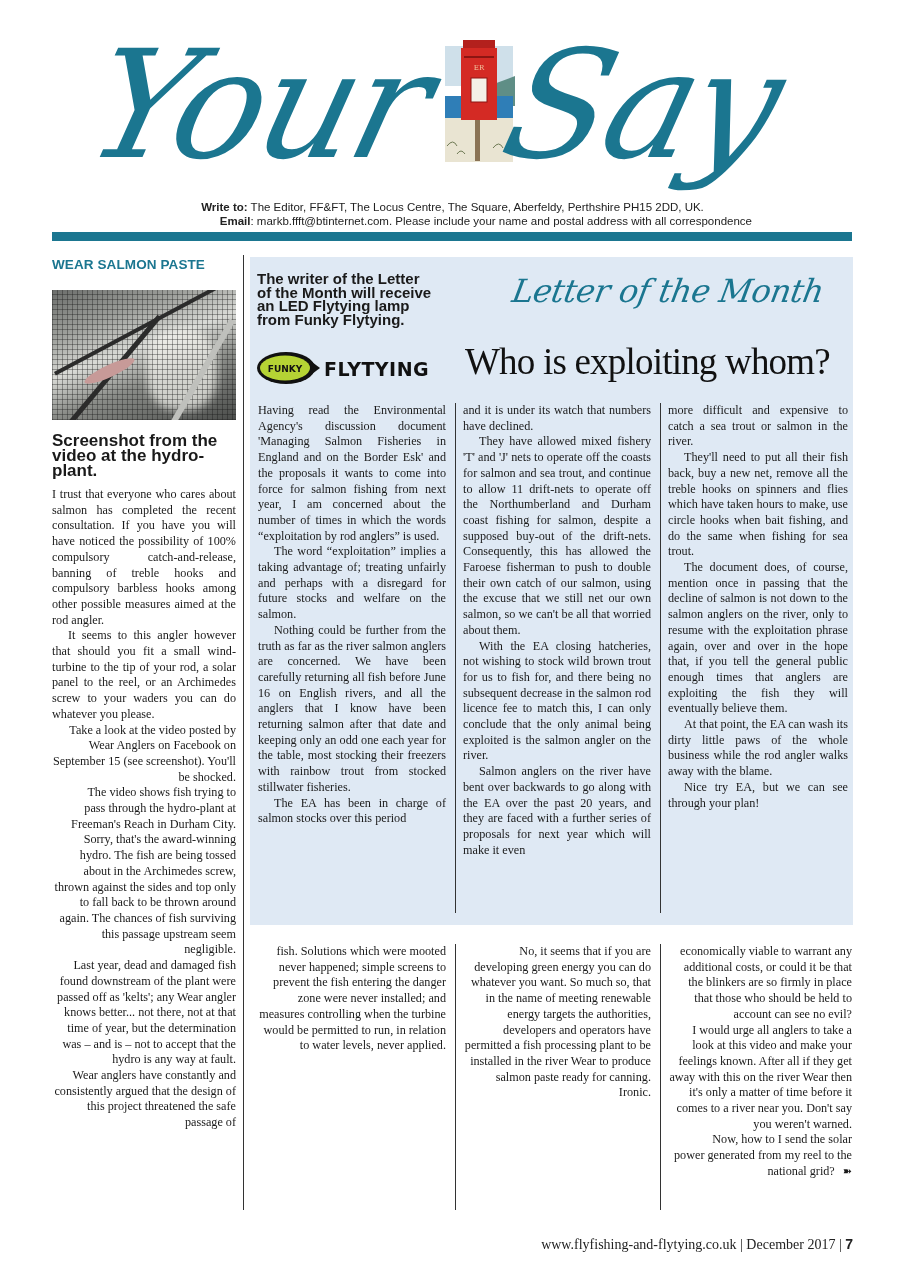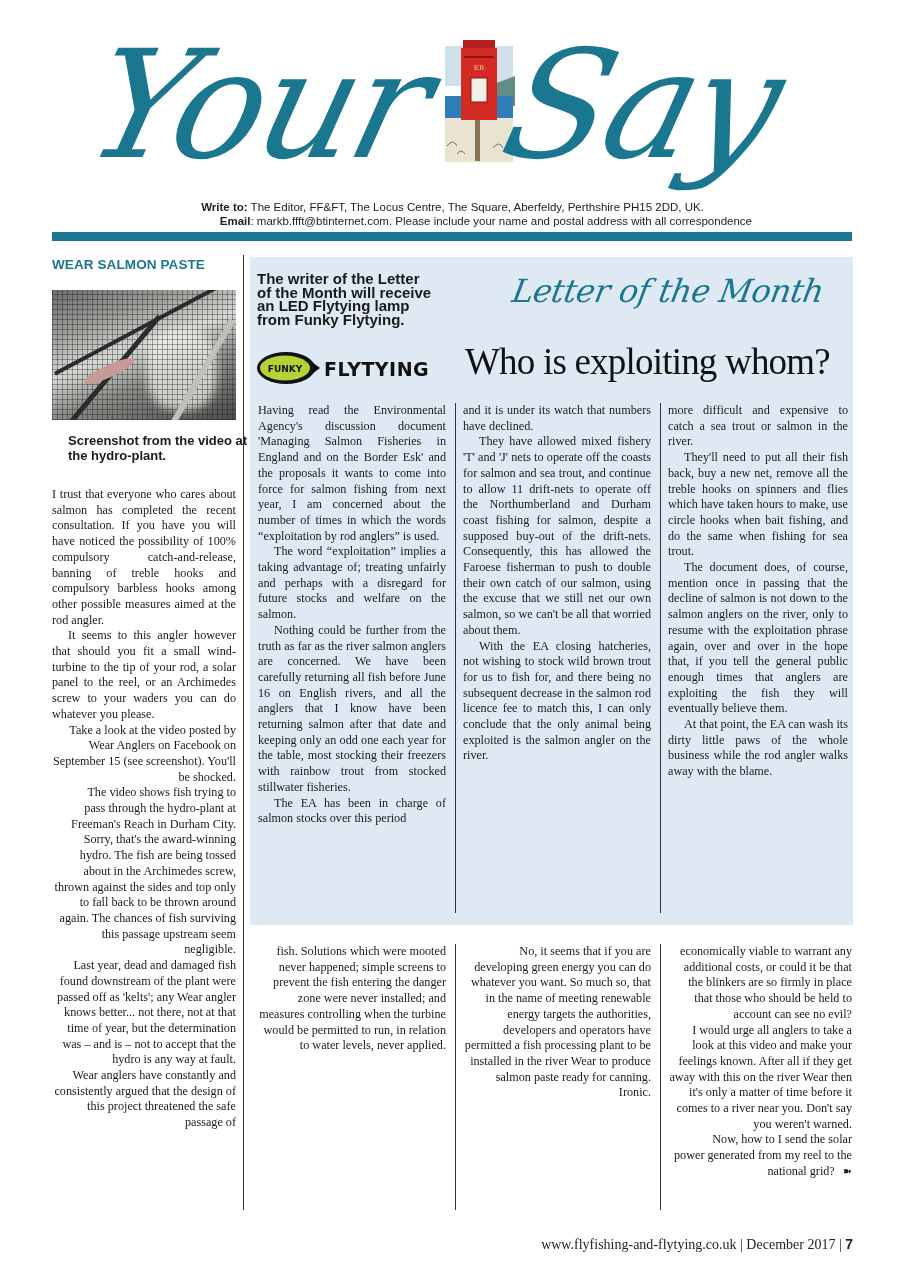--- a/index.html
+++ b/index.html
@@ -19,21 +19,21 @@
   
   .left-col { position: absolute; left: 52px; top: 253px; width: 184px; }
   .section-head { font-family: "Liberation Sans", sans-serif; font-weight: bold; color: #1b7690; font-size: 13.5px; letter-spacing: 0.1px; margin: 4px 0 0 0; }
   .photo { position: absolute; left: 0; top: 37px; width: 184px; height: 130px; background: linear-gradient(160deg, #6b6d6b 0%, #9ea09c 25%, #d9dad6 45%, #8a8c88 65%, #4a4c4a 100%); overflow: hidden; }
   .photo .grid { position: absolute; inset: 0; background-image: repeating-linear-gradient(0deg, rgba(20,20,20,0.35) 0 1px, transparent 1px 5px), repeating-linear-gradient(90deg, rgba(20,20,20,0.35) 0 1px, transparent 1px 5px); }
   .photo .rail1 { position: absolute; left: -10px; top: 30px; width: 220px; height: 4px; background: #2b2b2b; transform: rotate(-28deg); }
   .photo .rail2 { position: absolute; left: 60px; top: 10px; width: 5px; height: 140px; background: #2b2b2b; transform: rotate(40deg); }
   .photo .rail3 { position: absolute; left: 140px; top: 20px; width: 6px; height: 150px; background: #bfc0bc; transform: rotate(30deg); }
   .photo .fish { position: absolute; left: 30px; top: 75px; width: 55px; height: 12px; border-radius: 50%; background: #c79a98; transform: rotate(-25deg); }
   .photo .foam { position: absolute; left: 95px; top: 40px; width: 70px; height: 80px; border-radius: 40%; background: rgba(245,245,240,0.7); filter: blur(4px); }
-  .caption { position: absolute; left: 16px; top: 180px; width: 184px; font-family: "Liberation Sans", sans-serif; font-weight: bold; font-size: 13px; line-height: 15px; }
+  .caption { position: absolute; left: 0; top: 180px; width: 184px; font-family: "Liberation Sans", sans-serif; font-weight: bold; font-size: 17px; line-height: 15px; }
   .col-divider { position: absolute; width: 1px; background: #333; }
 
   
   .body-text { font-family: "Liberation Serif", serif; font-size: 12.2px; line-height: 15.7px; text-align: justify; margin: 0; }
   .body-text p { margin: 0; text-indent: 16px; }
   .body-text p.noindent { text-indent: 0; }
   .rag { text-align: right; }
 
   
   .letter-box { position: absolute; left: 250px; top: 257px; width: 603px; height: 668px; background: #dfe9f4; }
@@ -111,28 +111,30 @@
   <p>The word “exploitation” implies a taking advantage of; treating unfairly and perhaps with a disregard for future stocks and welfare on the salmon.</p>
   <p>Nothing could be further from the truth as far as the river salmon anglers are concerned. We have been carefully returning all fish before June 16 on English rivers, and all the anglers that I know have been returning salmon after that date and keeping only an odd one each year for the table, most stocking their freezers with rainbow trout from stocked stillwater fisheries.</p>
   <p>The EA has been in charge of salmon stocks over this period</p>
 </div>
 <div class="col-divider" style="left:455px; top:403px; height:510px;"></div>
 
 <div class="body-text" style="position:absolute; left:463px; top:403px; width:188px;">
   <p class="noindent">and it is under its watch that numbers have declined.</p>
   <p>They have allowed mixed fishery 'T' and 'J' nets to operate off the coasts for salmon and sea trout, and continue to allow 11 drift-nets to operate off the Northumberland and Durham coast fishing for salmon, despite a supposed buy-out of the drift-nets. Consequently, this has allowed the Faroese fisherman to push to double their own catch of our salmon, using the excuse that we still net our own salmon, so we can't be all that worried about them.</p>
   <p>With the EA closing hatcheries, not wishing to stock wild brown trout for us to fish for, and there being no subsequent decrease in the salmon rod licence fee to match this, I can only conclude that the only animal being exploited is the salmon angler on the river.</p>
+  <p>Salmon anglers on the river have bent over backwards to go along with the EA over the past 20 years, and they are faced with a further series of proposals for next year which will make it even</p>
 </div>
 <div class="col-divider" style="left:660px; top:403px; height:510px;"></div>
 
 <div class="body-text" style="position:absolute; left:668px; top:403px; width:180px;">
   <p class="noindent">more difficult and expensive to catch a sea trout or salmon in the river.</p>
   <p>They'll need to put all their fish back, buy a new net, remove all the treble hooks on spinners and flies which have taken hours to make, use circle hooks when bait fishing, and do the same when fishing for sea trout.</p>
   <p>The document does, of course, mention once in passing that the decline of salmon is not down to the salmon anglers on the river, only to resume with the exploitation phrase again, over and over in the hope that, if you tell the general public enough times that anglers are exploiting the fish they will eventually believe them.</p>
   <p>At that point, the EA can wash its dirty little paws of the whole business while the rod angler walks away with the blame.</p>
+  <p>Nice try EA, but we can see through your plan!</p>
 </div>
 
 <div class="body-text rag" style="position:absolute; left:258px; top:944px; width:188px;">
   <p class="noindent">fish. Solutions which were mooted never happened; simple screens to prevent the fish entering the danger zone were never installed; and measures controlling when the turbine would be permitted to run, in relation to water levels, never applied.</p>
 </div>
 <div class="col-divider" style="left:455px; top:944px; height:266px;"></div>
 
 <div class="body-text rag" style="position:absolute; left:463px; top:944px; width:188px;">
   <p>No, it seems that if you are developing green energy you can do whatever you want. So much so, that in the name of meeting renewable energy targets the authorities, developers and operators have permitted a fish processing plant to be installed in the river Wear to produce salmon paste ready for canning. Ironic.</p>
 </div>

